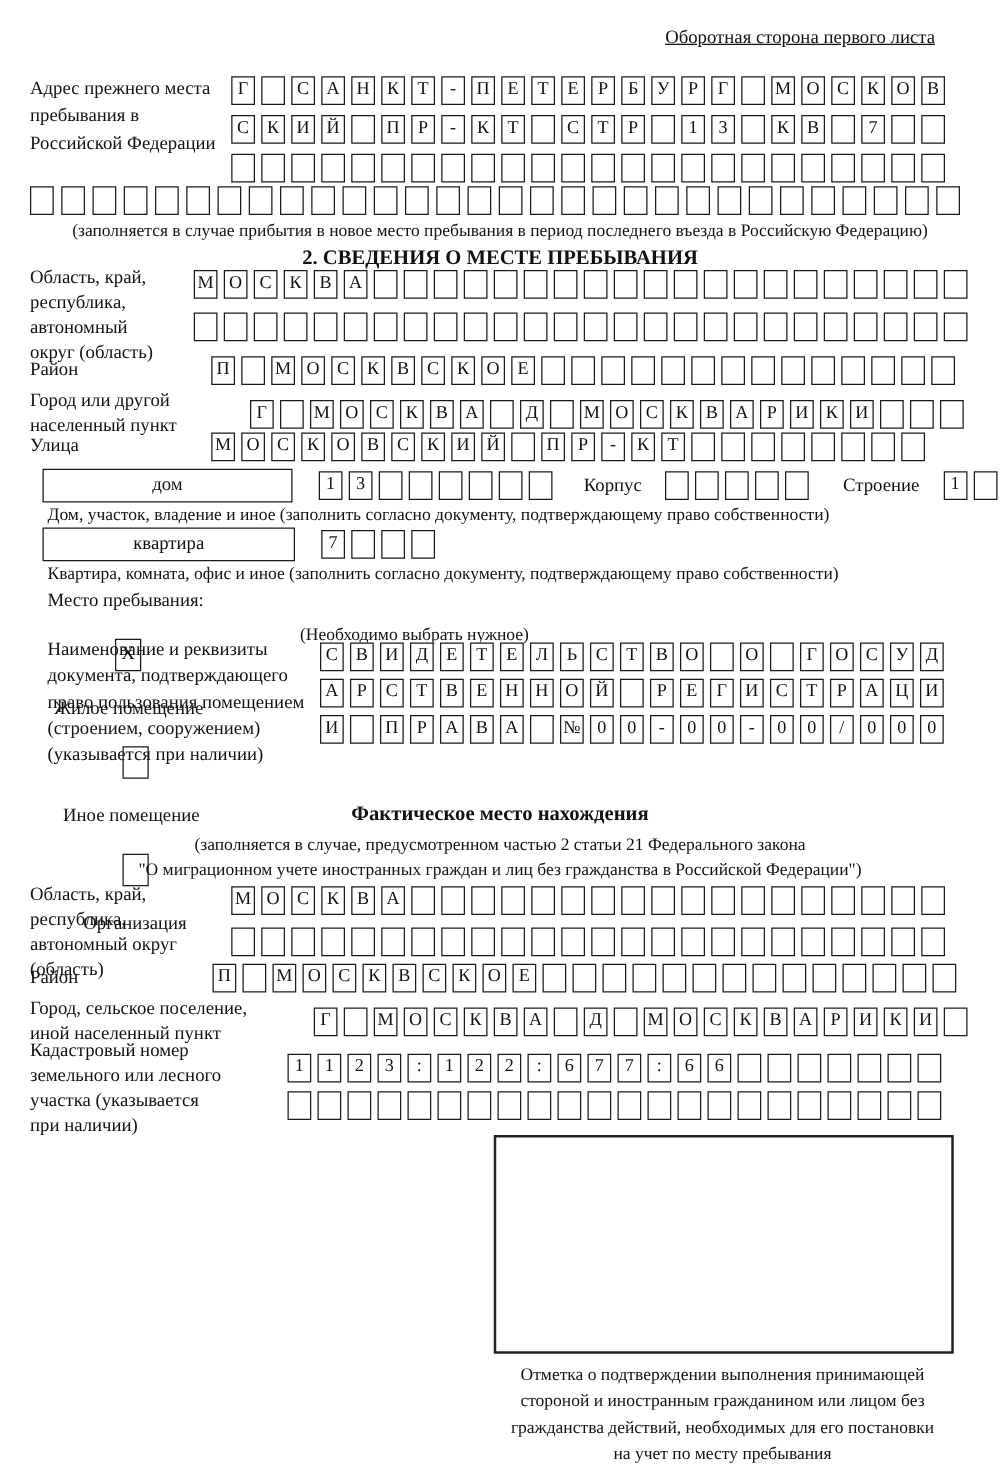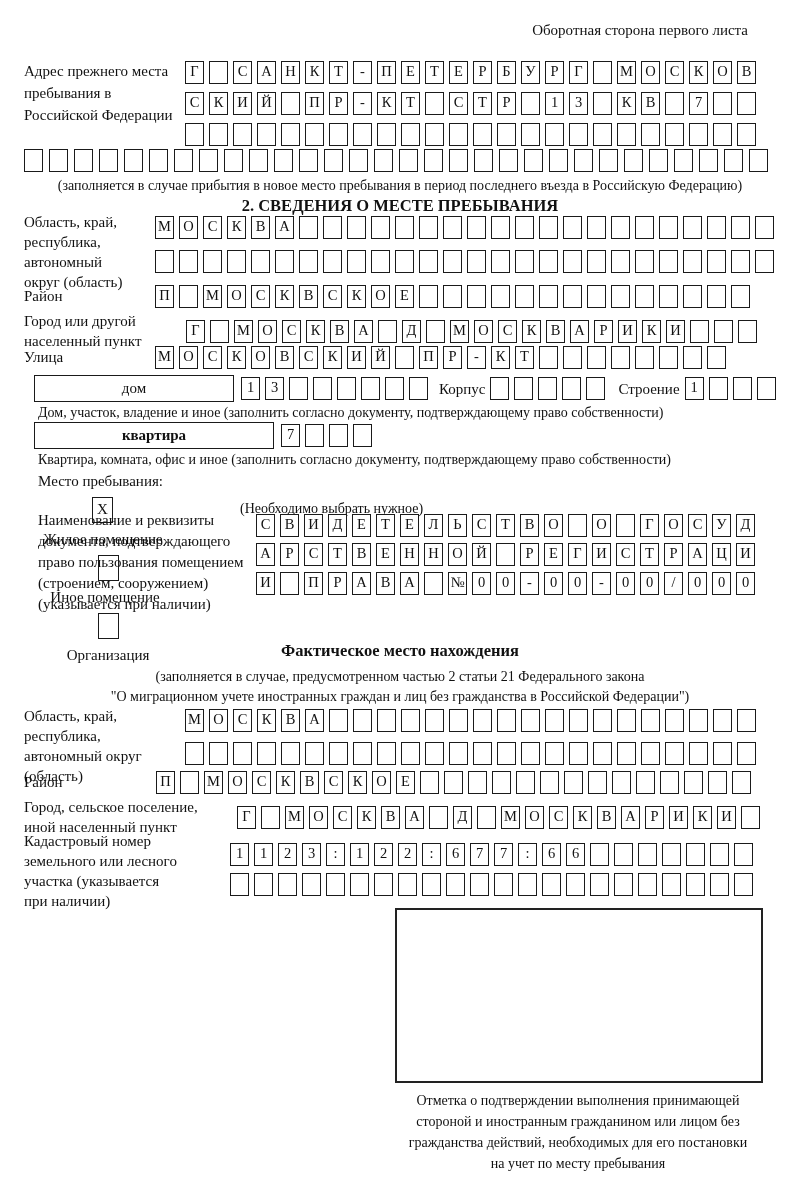--- a/index.html
+++ b/index.html
@@ -7,22 +7,22 @@
     position:relative;width:800px;height:1180px;background:#ffffff;
     font-family:"Liberation Serif","DejaVu Serif",serif;color:#111;overflow:hidden;
   }
   .abs{position:absolute;}
   .lbl{font-size:15px;line-height:22px;}
   .lbl2 div{font-size:15px;line-height:20px;}
   .cap{font-size:14px;line-height:17px;}
   .center{text-align:center;}
   .right{text-align:right;}
   .title{font-size:16.5px;font-weight:bold;}
-  .note-top{font-size:15px;}
-  .hrow{display:flex;gap:5px;align-items:flex-start;}
+  .note-top{font-size:15px;text-decoration:underline;}
+  .hrow{display:flex;gap:19px;align-items:flex-start;}
   .vcenter{align-items:center;}
   .col{display:flex;flex-direction:column;}
   .g6{gap:6px;}.g7{gap:7px;}.g8{gap:8px;}.g10{gap:10px;}.g11{gap:11px;}
   .boxrow{display:flex;gap:5px;}
   .boxrow.wide{gap:6px;}
   .cell{
     flex:0 0 auto;width:19px;height:23px;box-sizing:border-box;
     border:1.6px solid #1a1a1a;background:#fff;
     font-size:14.5px;line-height:19px;text-align:center;font-weight:400;
   }
@@ -346,21 +346,21 @@
     <div class="boxrow">
         <div class="cell">1</div>
         <div class="cell"></div>
         <div class="cell"></div>
         <div class="cell"></div>
       </div>
   </div>
   <div class="abs cap" style="top:404px; left:38px;">Дом, участок, владение и иное (заполнить согласно документу, подтверждающему право собственности)</div>
 
   <div class="abs hrow vcenter" style="top:422px; left:34px;">
-    <div class="named-box" style="width:240px;font-weight:bold;">квартира</div>
+    <div class="named-box" style="width:202px;">квартира</div>
     <div class="boxrow" style="margin-left:2px;">
         <div class="cell">7</div>
         <div class="cell"></div>
         <div class="cell"></div>
         <div class="cell"></div>
       </div>
   </div>
   <div class="abs cap" style="top:451px; left:38px;">Квартира, комната, офис и иное (заполнить согласно документу, подтверждающему право собственности)</div>
 
   <div class="abs hrow vcenter" style="top:470px; left:38px;flex-direction:column;">

